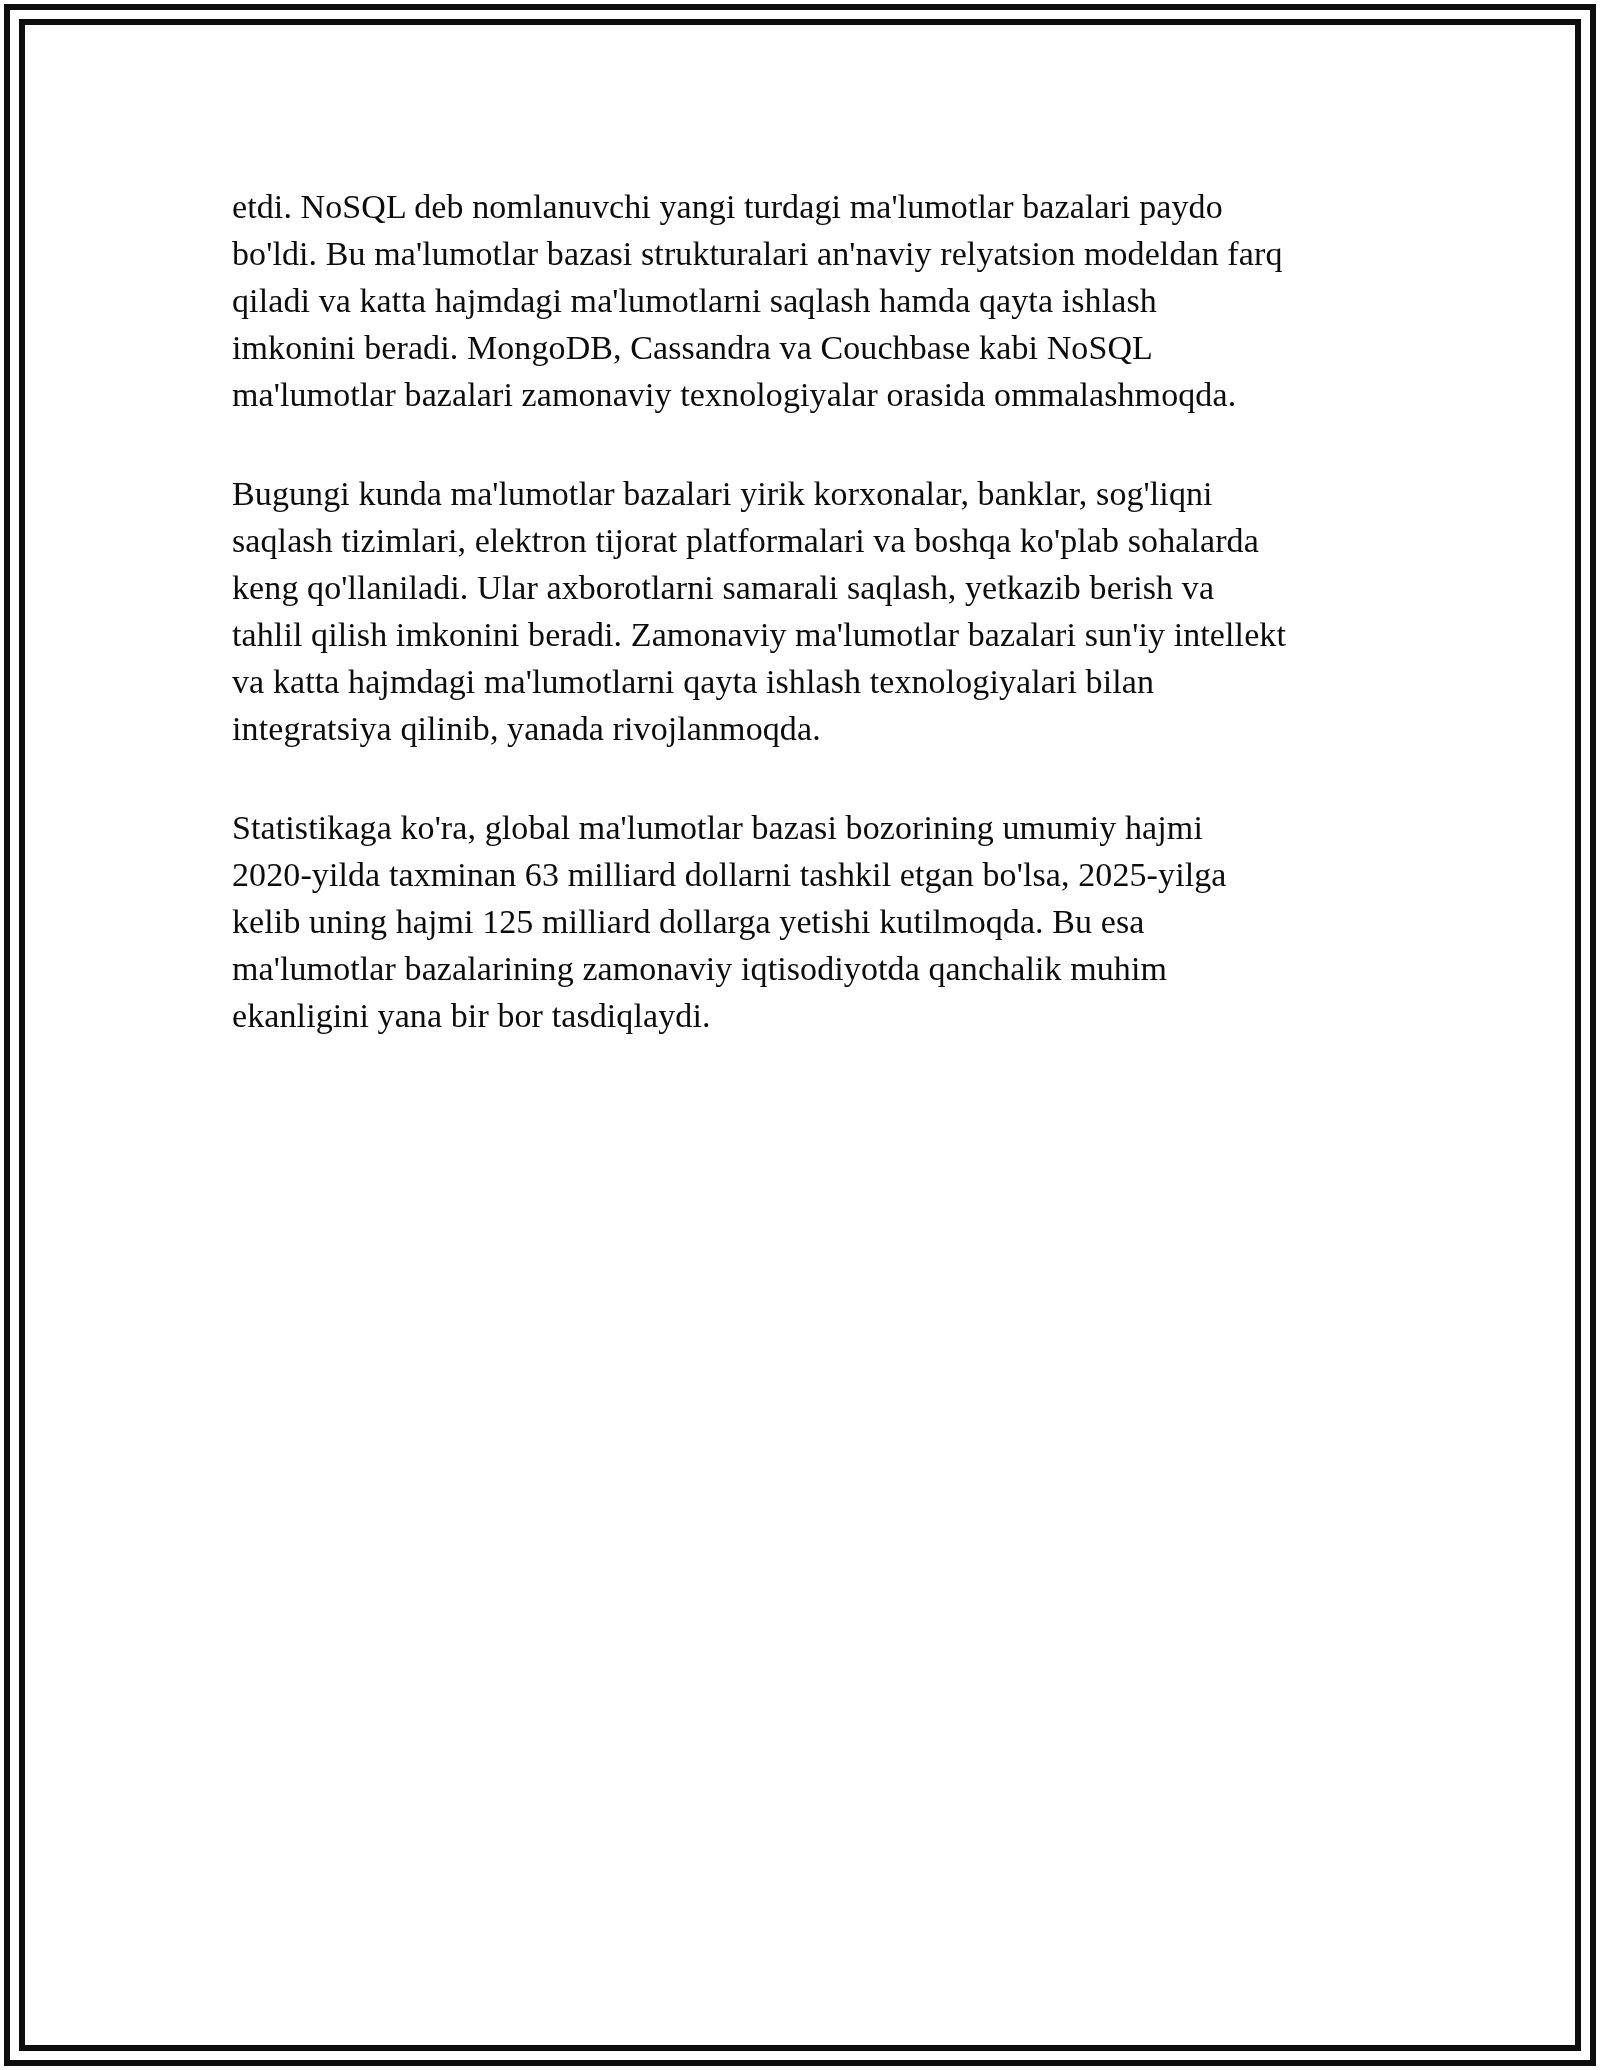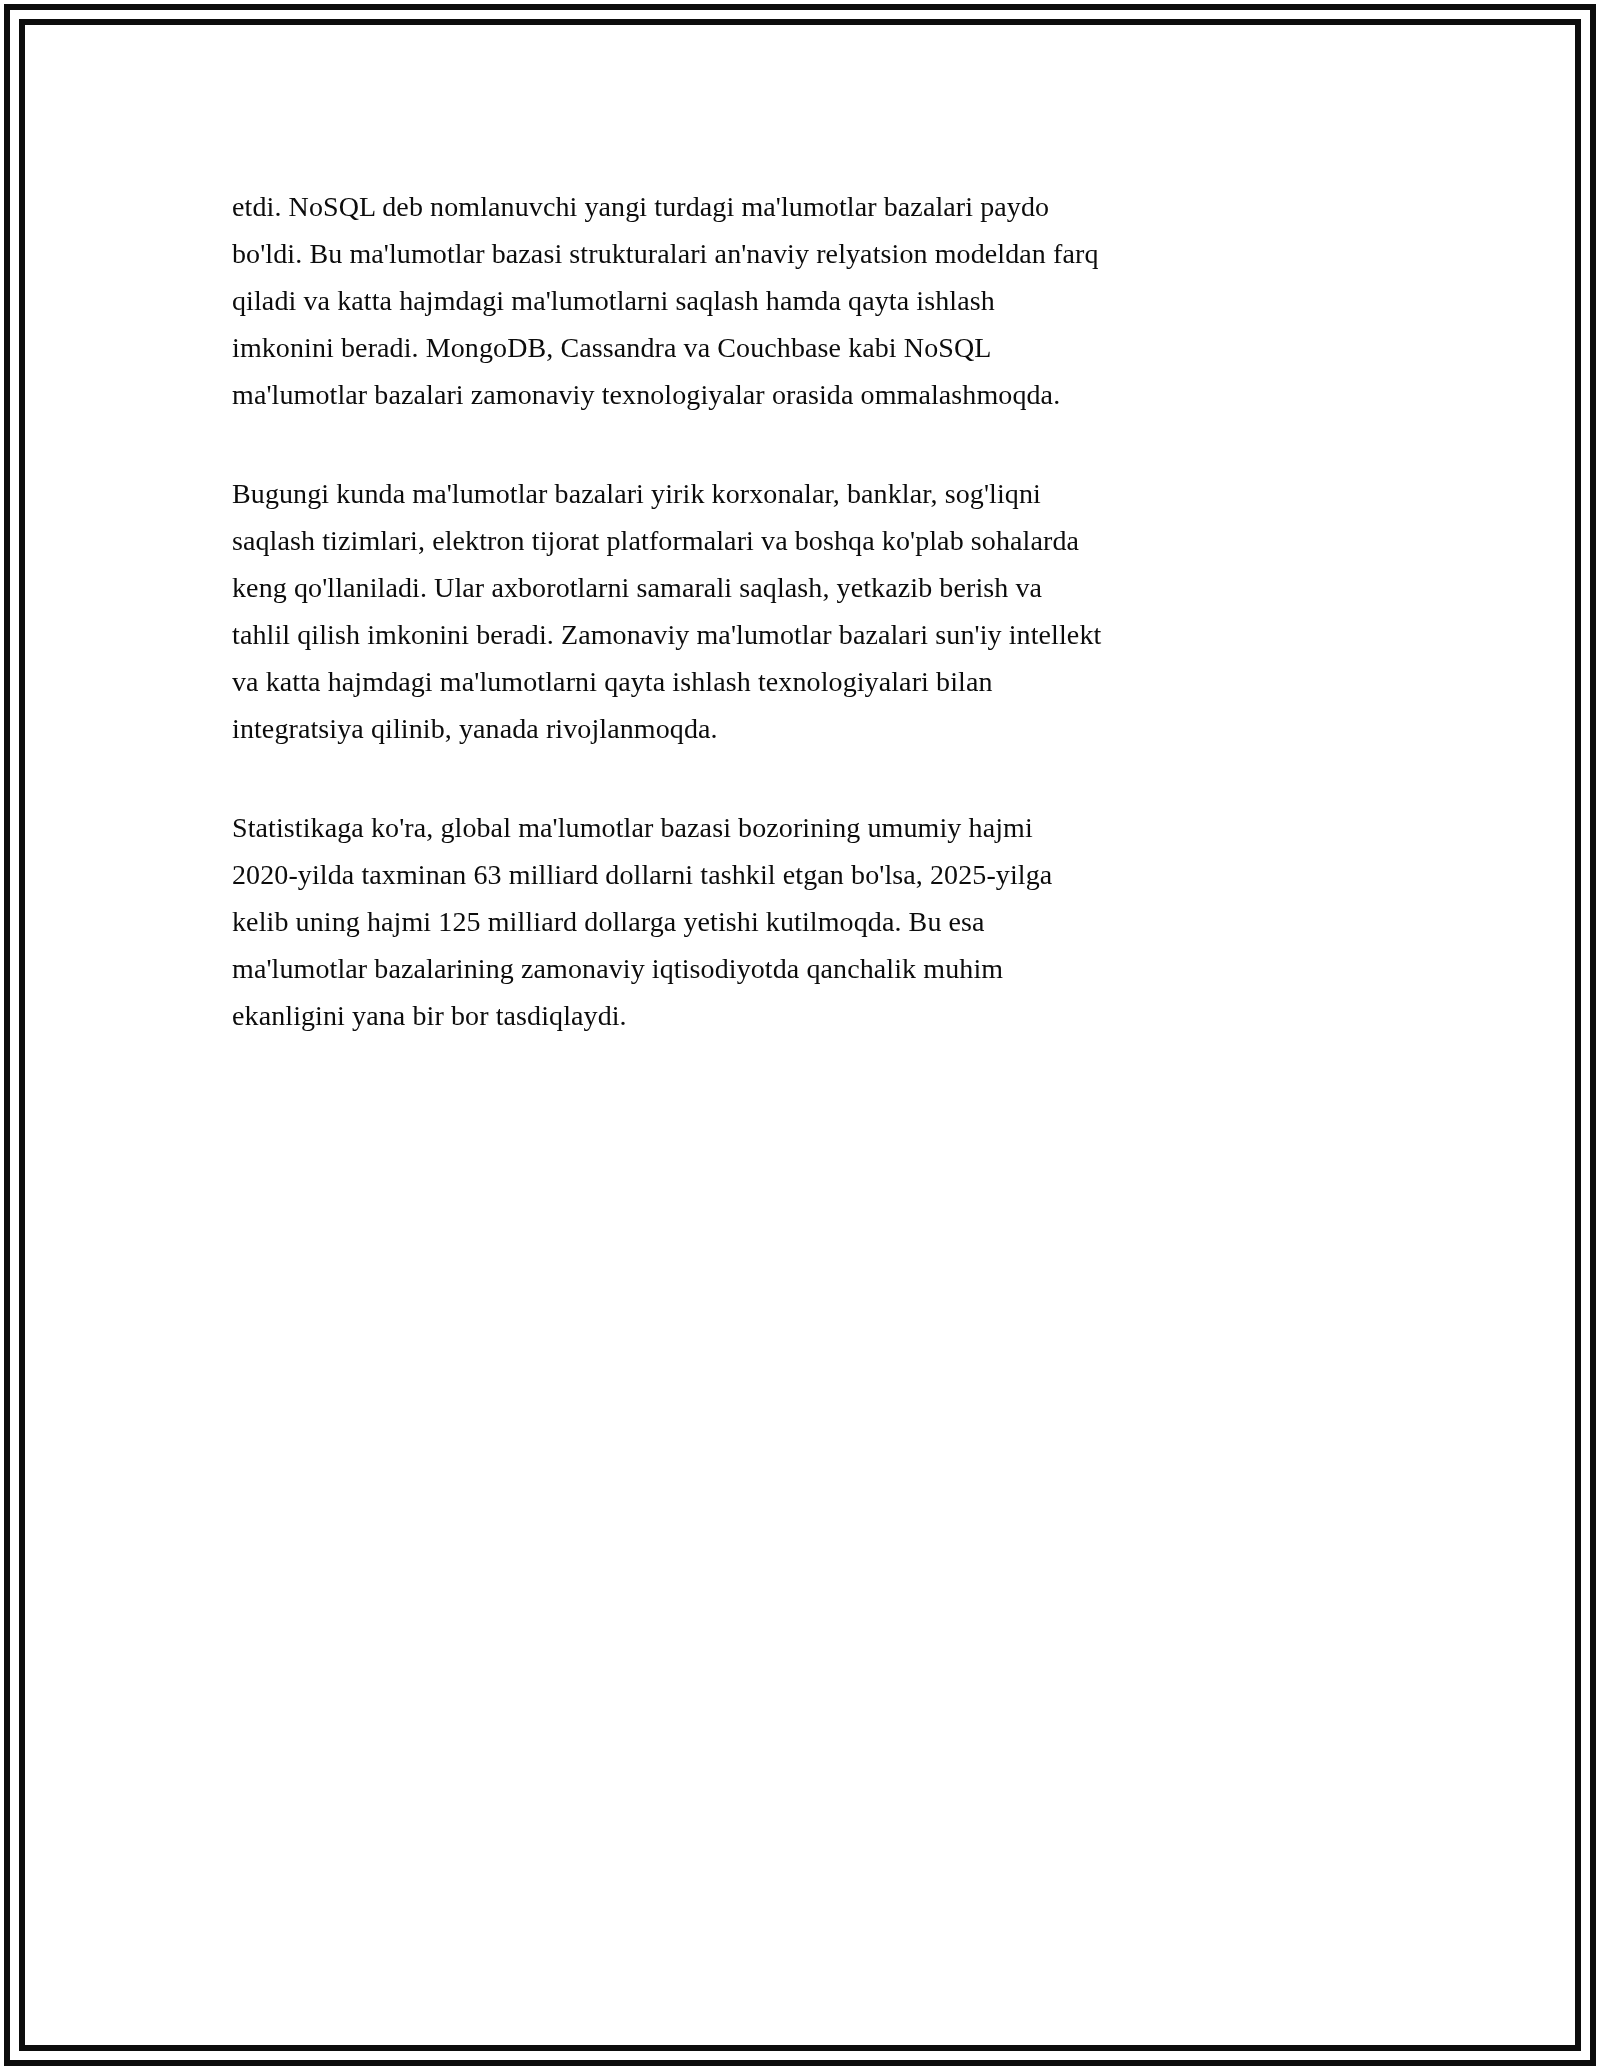--- a/index.html
+++ b/index.html
@@ -33,21 +33,21 @@
       border: 6px solid #0d0d0d;
       box-sizing: border-box;
       pointer-events: none;
     }
     .document-text {
       position: absolute;
       left: 232px;
       top: 183px;
       width: 1270px;
       color: #0c0c0c;
-      font-size: 28px;
+      font-size: 34px;
       line-height: 47px;
       letter-spacing: 0.1px;
     }
     .paragraph {
       white-space: pre-line;
       margin: 0 0 52px 0;
     }
   </style>
 </head>
 <body>

